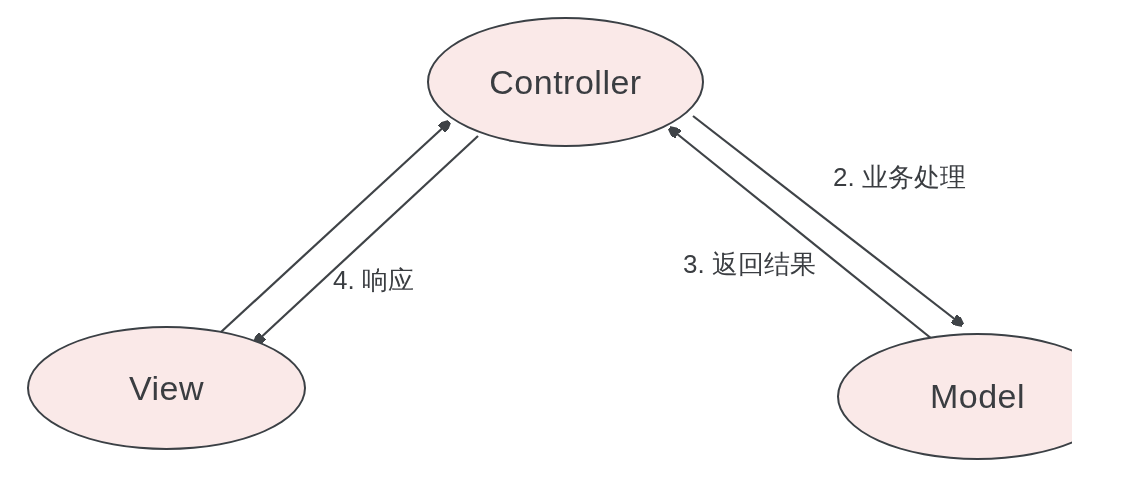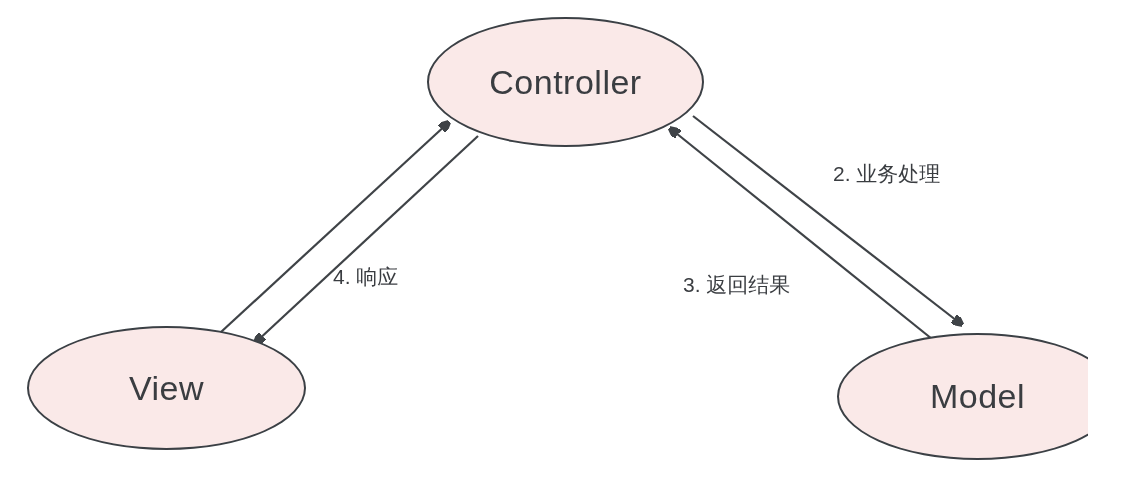--- a/index.html
+++ b/index.html
@@ -7,21 +7,20 @@
     padding: 0;
     background: #ffffff;
     font-family: "Liberation Sans", "DejaVu Sans", sans-serif;
   }
   .canvas {
     position: relative;
     width: 1072px;
     height: 487px;
     background: var(--bg, #ffffff);
     overflow: hidden;
-    padding-left: 16px;
   }
   .edges-svg {
     position: absolute;
     left: 0;
     top: 0;
     width: 1124px;
     height: 487px;
   }
   .edge-line {
     stroke: var(--line, #3f4347);
@@ -43,21 +42,21 @@
   }
   .node-label {
     color: var(--text, #36393d);
     font-size: 34px;
     letter-spacing: 0.5px;
     white-space: nowrap;
   }
   .edge-label {
     position: absolute;
     color: var(--text, #3f4347);
-    font-size: 21px;
+    font-size: 26px;
     white-space: nowrap;
   }
 </style>
 </head>
 <body>
 
 <div class="canvas" style="--bg: #ffffff; --node-fill: #fae9e8; --node-stroke: #3b4045; --line: #3f4347; --text: #3a3d41;">
 
   <svg class="edges-svg" viewBox="0 0 1124 487" xmlns="http://www.w3.org/2000/svg">
     <defs>
@@ -83,17 +82,17 @@
     <span class="node-label">View</span>
   </div>
 
   <div class="node" style="left:837px; top:333px; width:281px; height:127px;">
     <span class="node-label">Model</span>
   </div>
 
 
   <div class="edge-label" style="left:833px; top:160px;">2. 业务处理</div>
 
-  <div class="edge-label" style="left:683px; top:271px;">3. 返回结果</div>
+  <div class="edge-label" style="left:683px; top:247px;">3. 返回结果</div>
 
   <div class="edge-label" style="left:333px; top:263px;">4. 响应</div>
 
 </div>
 
 </body></html>

